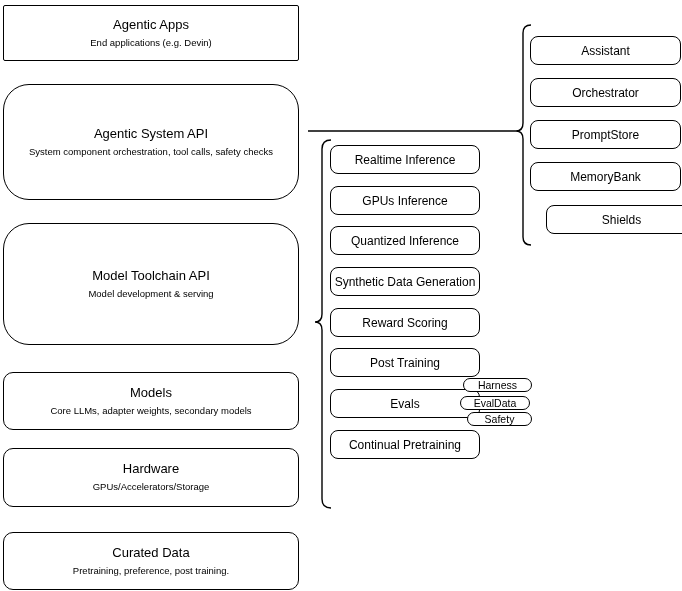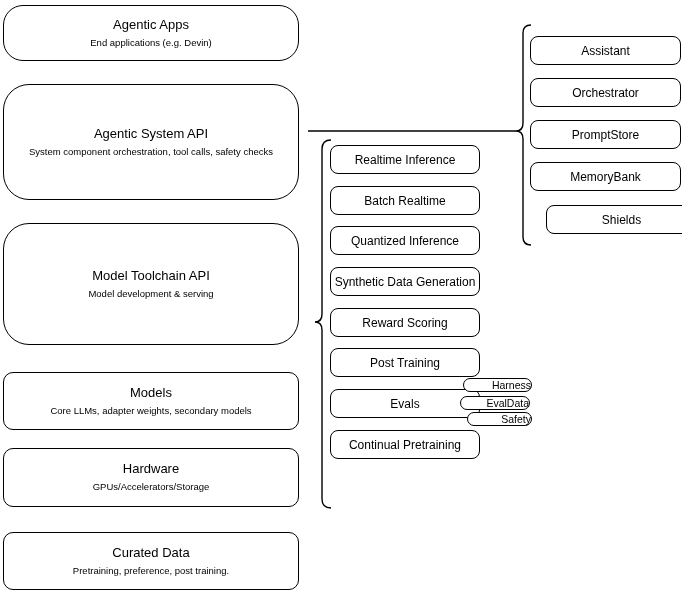--- a/index.html
+++ b/index.html
@@ -27,38 +27,38 @@
   .lbox .title{font-size:13px;line-height:1.15;}
   .lbox .subtitle{font-size:9.5px;line-height:1.2;}
   .mbox{left:330px;width:150px;height:29px;border-radius:8px;font-size:12px;}
   .rbox{left:530px;width:151px;height:29px;border-radius:8px;font-size:12px;}
   .badge{
     position:absolute;
     background:#ffffff;
     border:1.4px solid #000;
     box-sizing:border-box;
     border-radius:8px;
-    display:flex;align-items:center;justify-content:flex-end;
+    display:flex;align-items:center;justify-content:center;
     font-size:10.5px;
     z-index:3;
   }
   svg.overlay{position:absolute;left:0;top:0;z-index:1;pointer-events:none;}
 </style>
 </head>
 <body>
 
 <div class="canvas">
 
   <svg class="overlay" width="682" height="591" viewBox="0 0 682 591">
     <path d="M308,131 L516,131" stroke="#000" stroke-width="1.4" fill="none"></path>
     <path d="M531,25 Q523,25 523,33 L523,123 Q523,131 516,131 Q523,131 523,139 L523,237 Q523,245 531,245" stroke="#000" stroke-width="1.4" fill="none"></path>
     <path d="M331,140 Q322,140 322,149 L322,314 Q322,322 315,322 Q322,322 322,330 L322,499 Q322,508 331,508" stroke="#000" stroke-width="1.4" fill="none"></path>
   </svg>
 
-  <div class="node lbox" style="top:5px;height:56px;border-radius:20px;">
+  <div class="node lbox" style="top:5px;height:56px;border-radius:2px;">
     <div class="title">Agentic Apps</div>
     <div class="subtitle">End applications (e.g. Devin)</div>
   </div>
 
   <div class="node lbox" style="top:84px;height:116px;border-radius:26px;">
     <div class="title">Agentic System API</div>
     <div class="subtitle">System component orchestration, tool calls, safety checks</div>
   </div>
 
   <div class="node lbox" style="top:223px;height:122px;border-radius:26px;">
@@ -78,21 +78,21 @@
 
   <div class="node lbox" style="top:532px;height:58px;border-radius:10px;">
     <div class="title">Curated Data</div>
     <div class="subtitle">Pretraining, preference, post training.</div>
   </div>
 
   <div class="node mbox" style="top:145px;">
     <span>Realtime Inference</span>
   </div>
   <div class="node mbox" style="top:186px;">
-    <span>Batch Realtime</span>
+    <span>GPUs Inference</span>
   </div>
   <div class="node mbox" style="top:226px;">
     <span>Quantized Inference</span>
   </div>
   <div class="node mbox" style="top:267px;">
     <span>Synthetic Data Generation</span>
   </div>
   <div class="node mbox" style="top:308px;">
     <span>Reward Scoring</span>
   </div>

